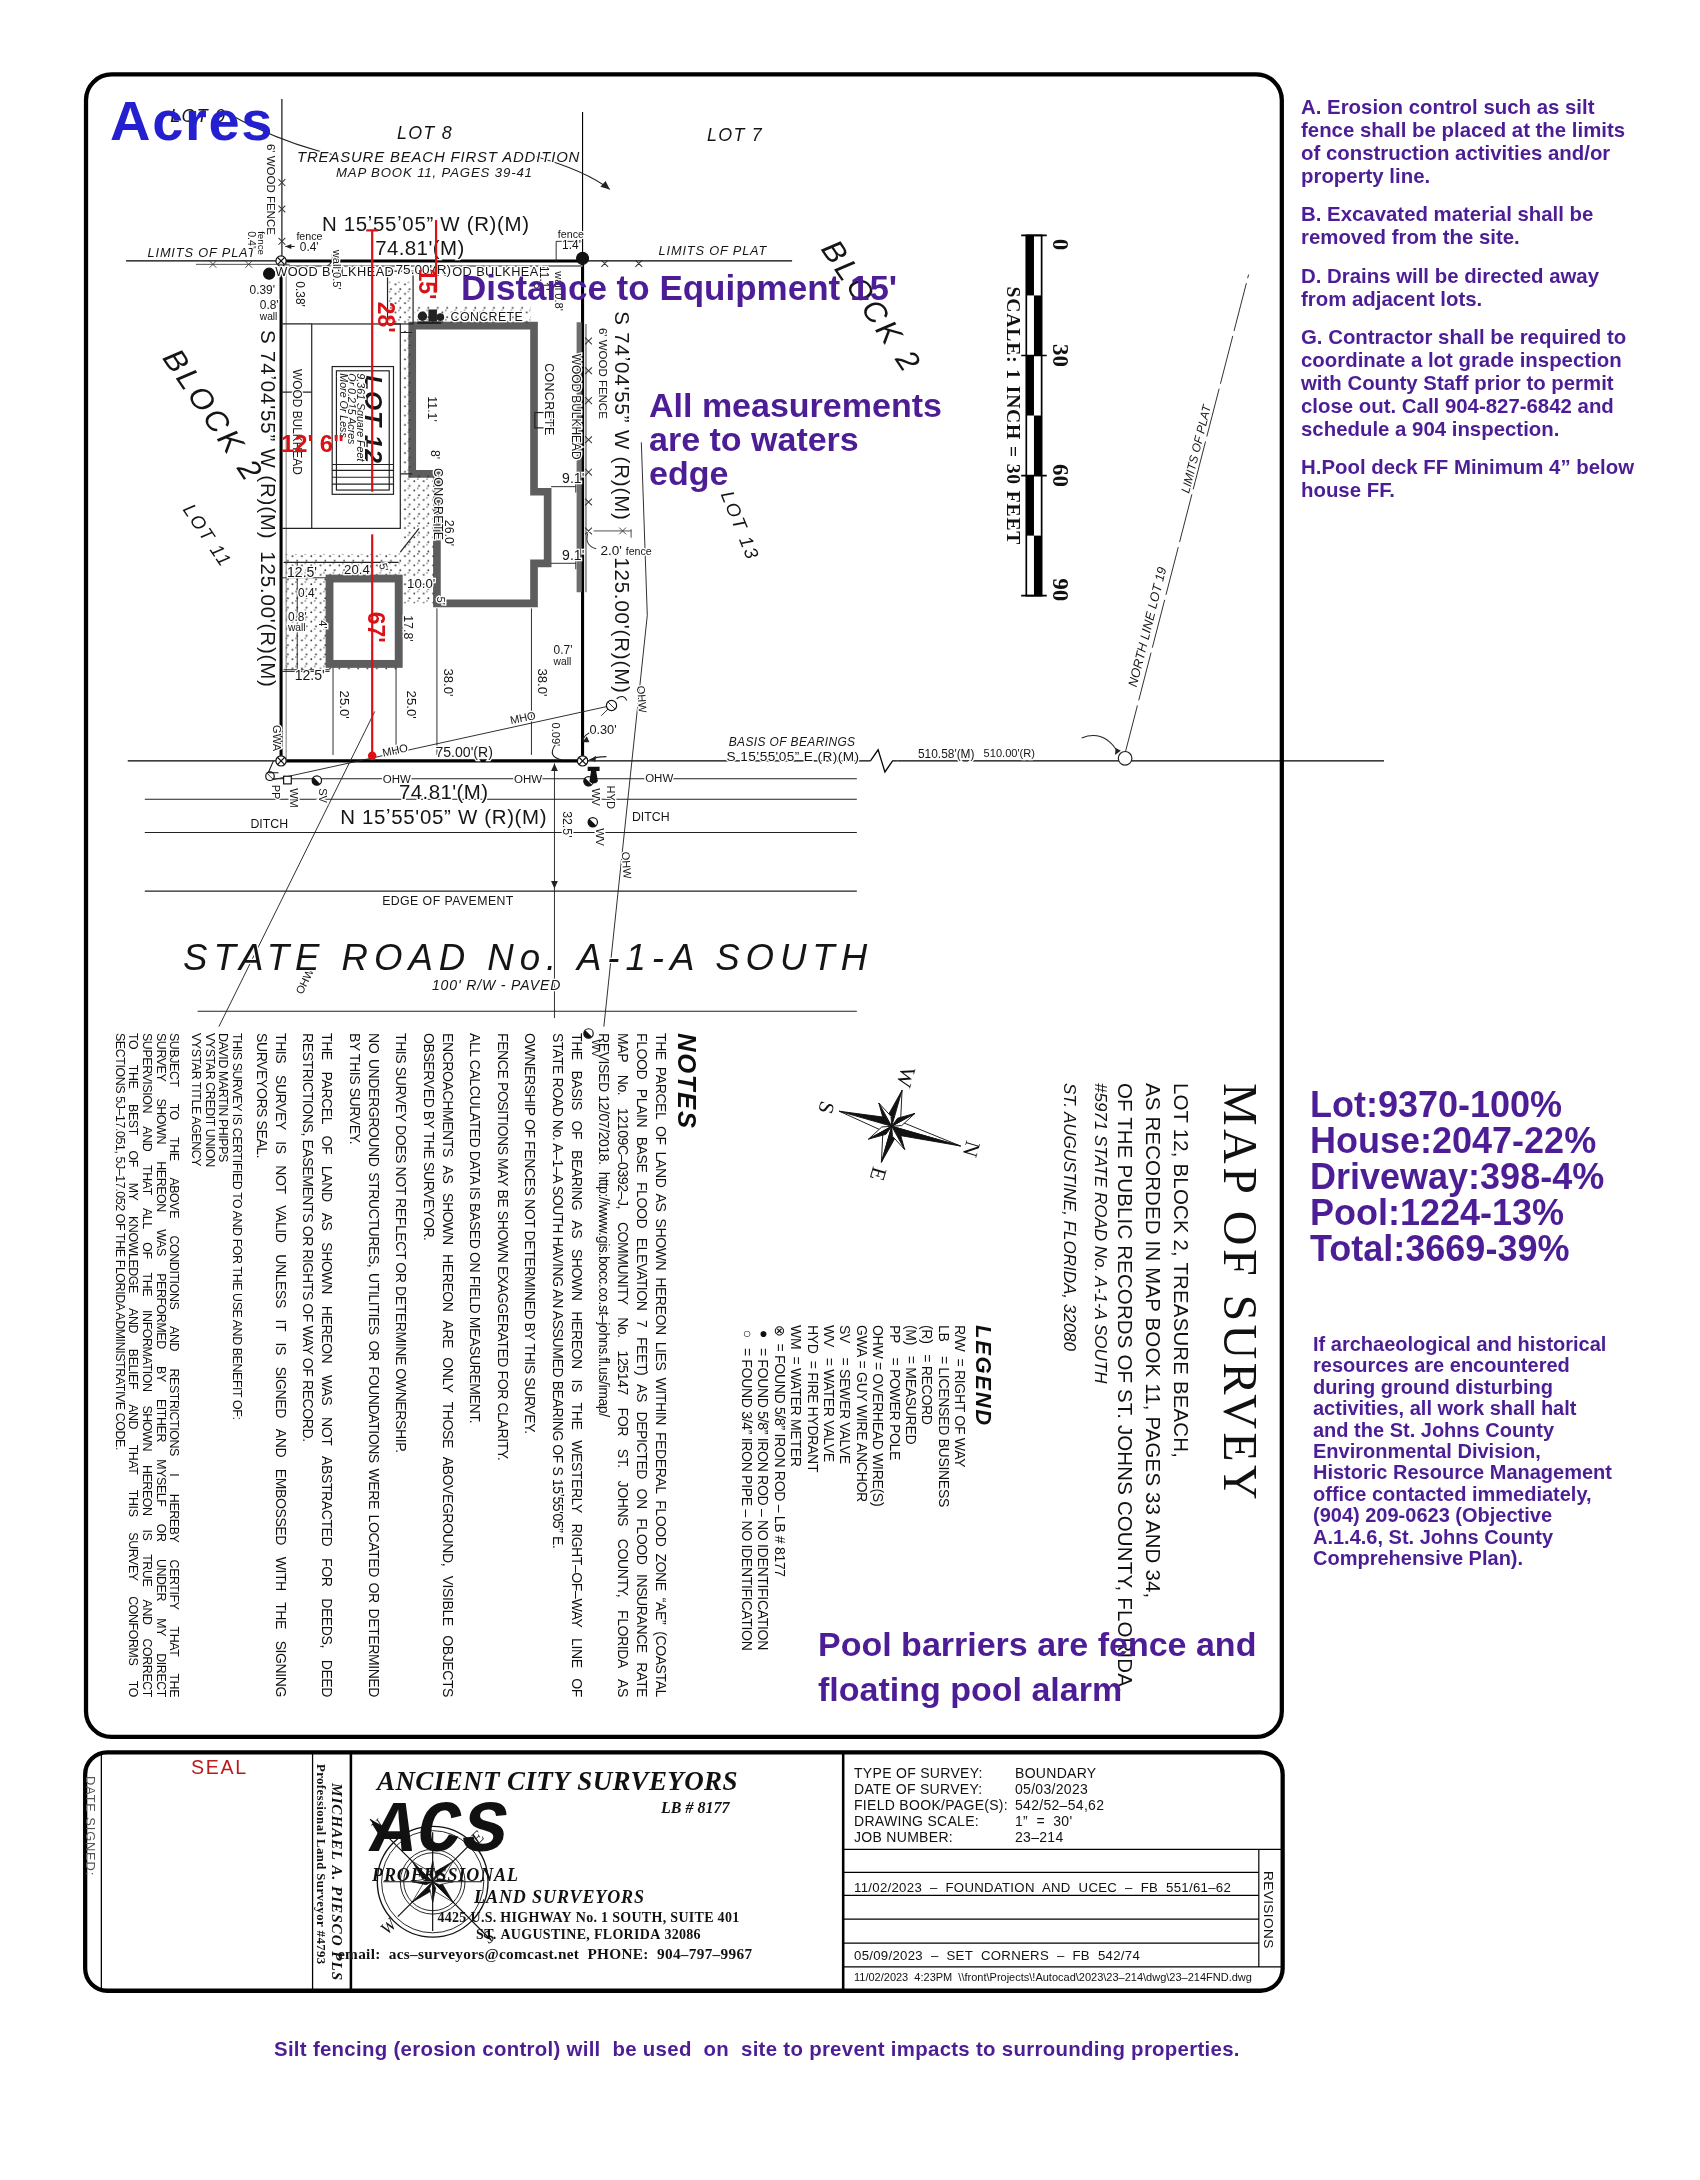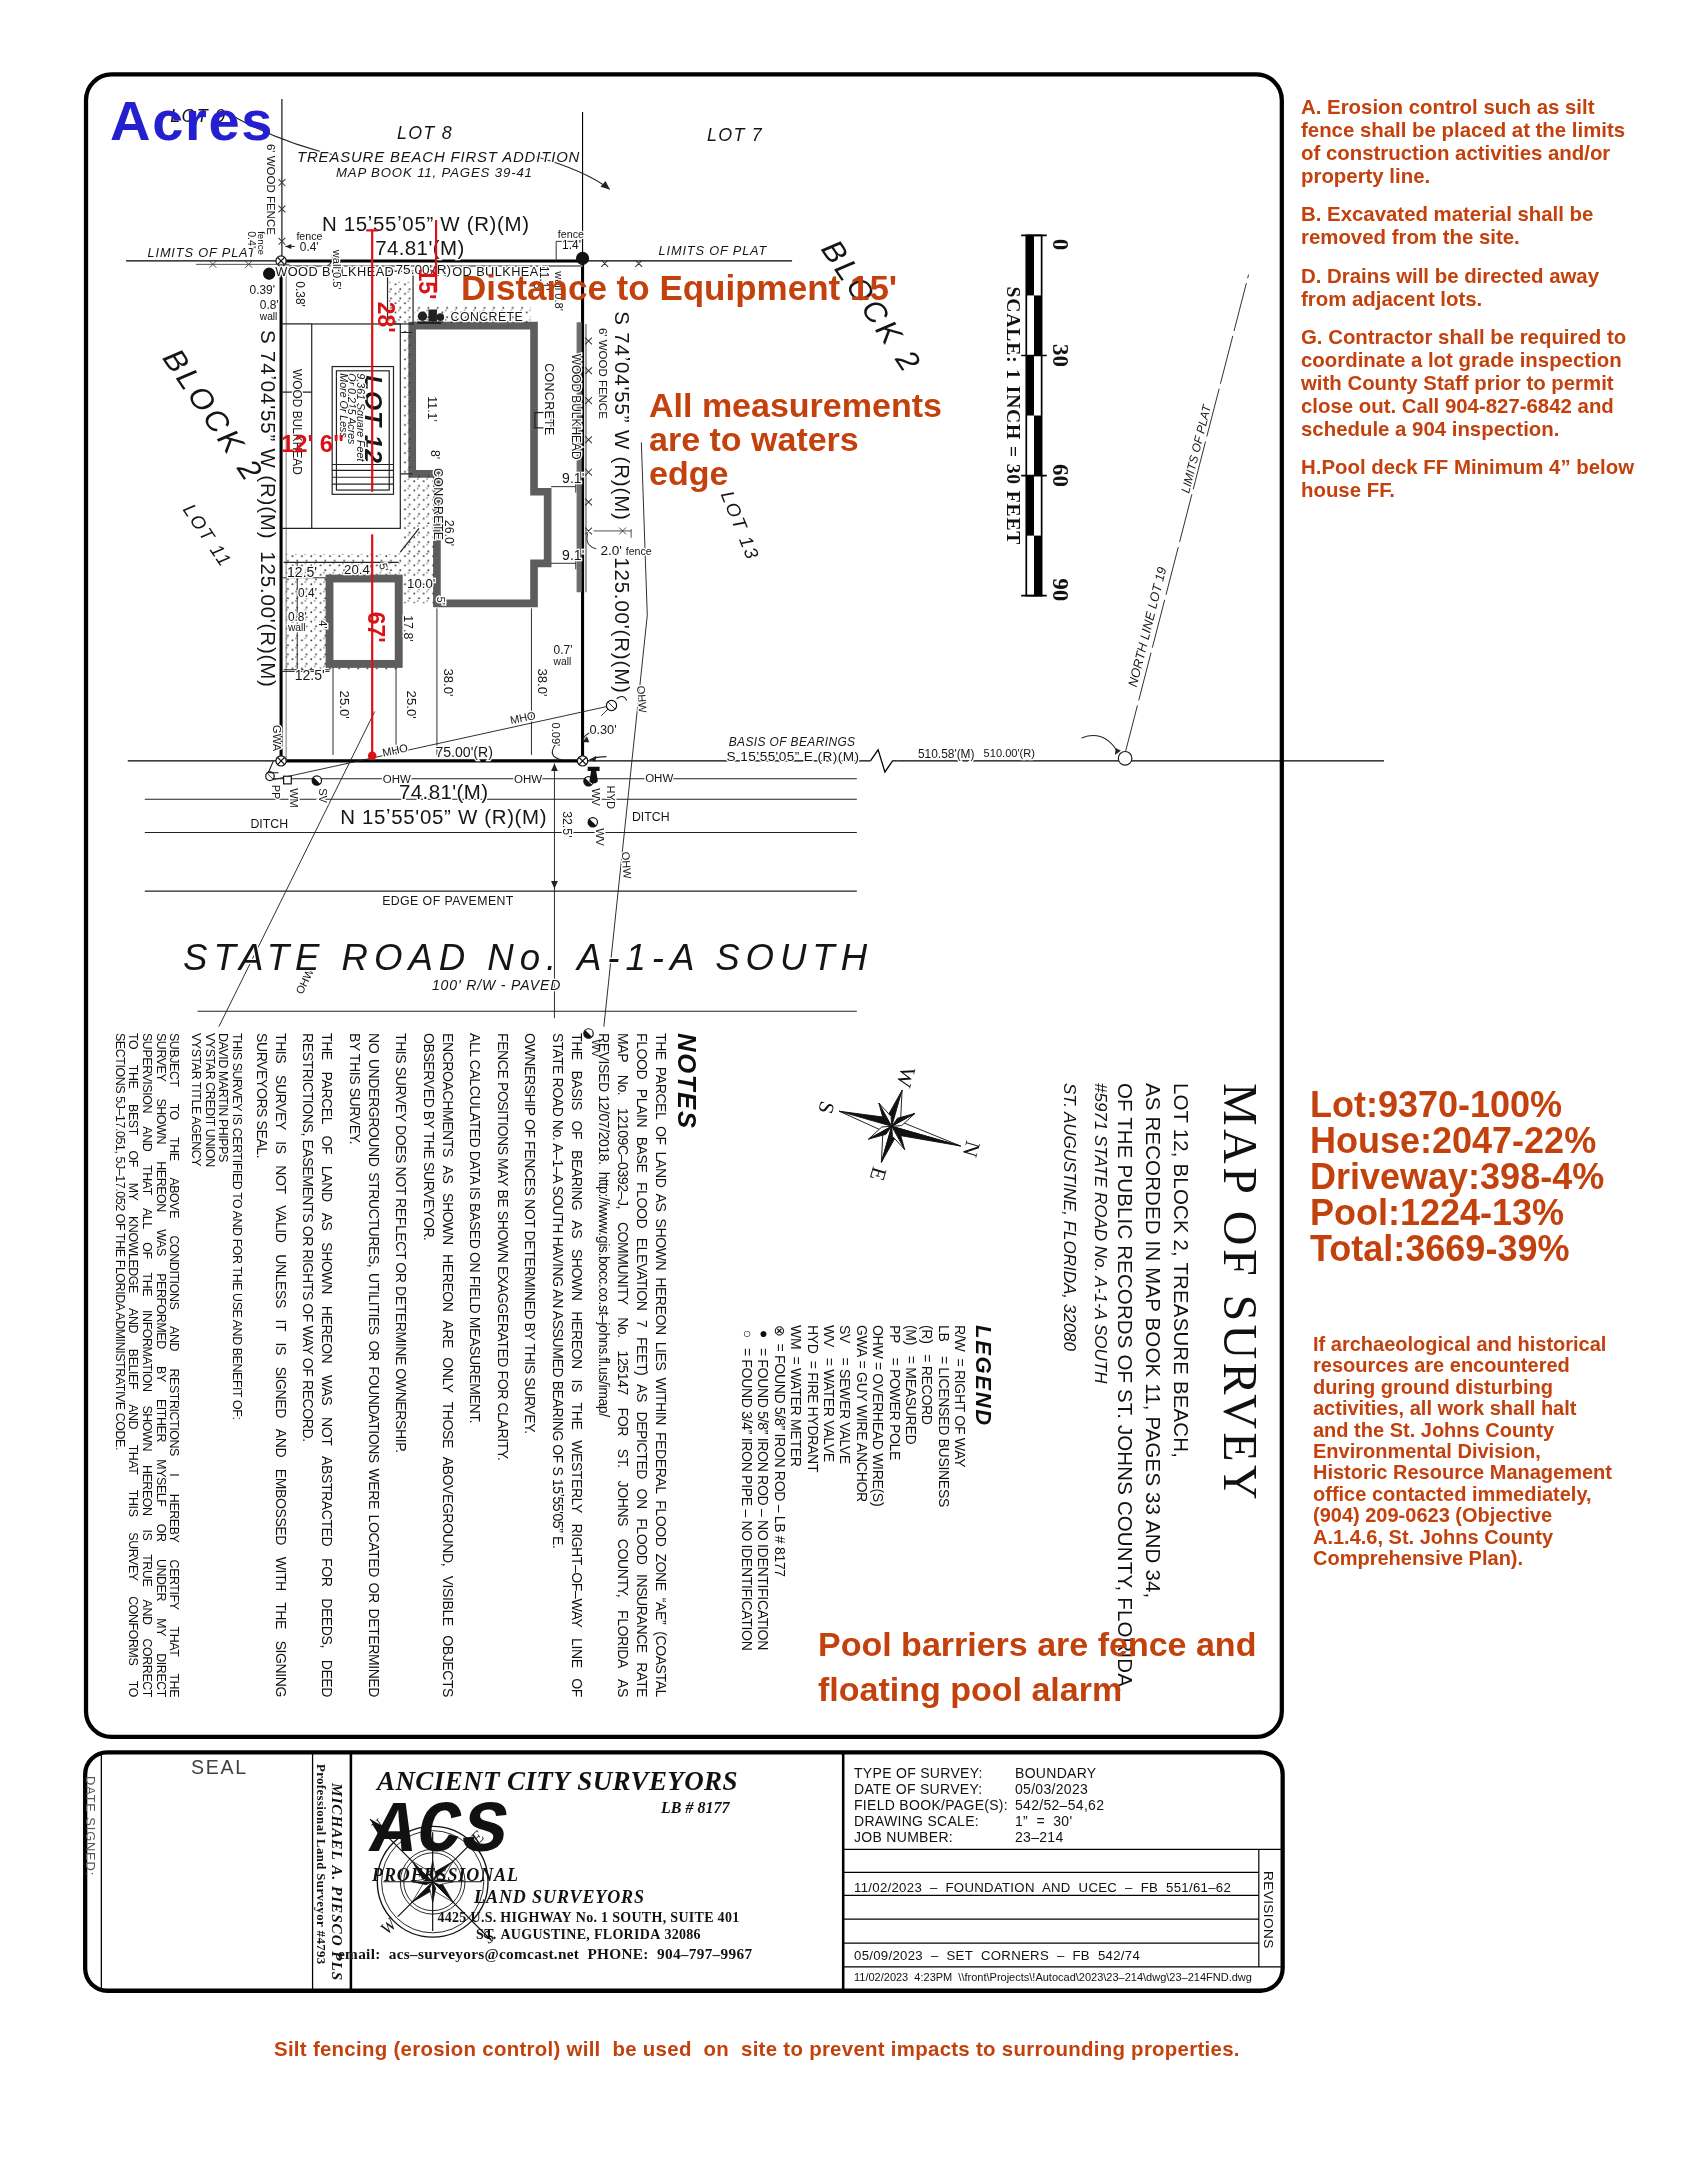--- a/index.html
+++ b/index.html
@@ -1,19 +1,19 @@
 <!DOCTYPE html>
 <html style="font-size:13.6px"><head>
 <meta charset="utf-8">
 <style>
 html,body{margin:0;padding:0}
 #page{position:relative;width:1700px;height:2181px;background:#fff;font-family:"Liberation Sans",sans-serif;overflow:hidden}
 #cad{position:absolute;left:0;top:0}
 .abs{position:absolute}
-.red{color:#c2410c;font-weight:bold}
+.red{color:#4c1d95;font-weight:bold}
 .vrl{writing-mode:vertical-rl}
 .nw{white-space:nowrap}
 #notes{left:72px;top:1033px;width:627px;height:664px;font-size:14px;line-height:19px;color:#0e0e0e;letter-spacing:-0.4px}
 #notes .l{height:664px;text-align:justify;text-align-last:justify;white-space:normal}
 #notes .s{text-align:left;white-space:nowrap}
 #notes .pg{margin-left:8.5px}
 #notes .sm{font-size:12.4px;line-height:13.6px}
 #notes .hd{font-style:italic;font-weight:bold;font-size:25.6px;line-height:25.6px;margin-left:3.4px;letter-spacing:1.7px}
 #legend{left:748px;top:1325px;width:245px;height:358px;font-size:14px;line-height:16.4px;color:#0e0e0e;letter-spacing:-0.3px}
 #legend .hd{font-style:italic;font-weight:bold;font-size:22px;line-height:20.4px;letter-spacing:1.7px;margin-left:4.3px}
@@ -441,21 +441,21 @@
 <p>G. Contractor shall be required to<br>coordinate a lot grade inspection<br>with County Staff prior to permit<br>close out. Call 904-827-6842 and<br>schedule a 904 inspection.</p>
 <p>H.Pool deck FF Minimum 4” below<br>house FF.</p>
 </div>
 <div class="abs red" id="dist" style="left:461px;top:268px;font-size:35px">Distance to Equipment 15'</div>
 <div class="abs red" id="allm" style="left:649px;top:388px;font-size:34px;line-height:34px">All measurements<br>are to waters<br>edge</div>
 <div class="abs red" id="stats">Lot:9370-100%<br>House:2047-22%<br>Driveway:398-4%<br>Pool:1224-13%<br>Total:3669-39%</div>
 <div class="abs red" id="archa">If archaeological and historical<br>resources are encountered<br>during ground disturbing<br>activities, all work shall halt<br>and the St. Johns County<br>Environmental Division,<br>Historic Resource Management<br>office contacted immediately,<br>(904) 209-0623 (Objective<br>A.1.4.6, St. Johns County<br>Comprehensive Plan).</div>
 <div class="abs red" id="poolb">Pool barriers are fence and<br>floating pool alarm</div>
 <div class="abs red" id="silt">Silt fencing (erosion control) will&nbsp; be used&nbsp; on&nbsp; site to prevent impacts to surrounding properties.</div>
 <div class="abs vrl tb" style="left:83px;top:1776px;font-size:12.8px;letter-spacing:0.9px;color:#555">DATE SIGNED:</div>
-<div class="abs" style="left:191px;top:1756px;font-size:19.6px;letter-spacing:1.7px;color:#404040">SEAL</div>
+<div class="abs" style="left:191px;top:1756px;font-size:19.6px;letter-spacing:1.7px;color:#b91c1c">SEAL</div>
 <div class="abs vrl tb" style="left:328px;top:1783px;font-size:15.3px;font-family:'Liberation Serif',serif;font-weight:bold;font-style:italic;letter-spacing:0.9px">MICHAEL&nbsp;A.&nbsp;PIESCO&nbsp;PLS</div>
 <div class="abs vrl tb" style="left:313px;top:1764px;font-size:12.8px;font-family:'Liberation Serif',serif;font-weight:bold;letter-spacing:0.4px">Professional&nbsp;Land&nbsp;Surveyor&nbsp;#4793</div>
 <div class="abs tb" style="left:372px;top:1766px;width:371px;text-align:center;font-size:27px;font-family:'Liberation Serif',serif;font-weight:bold;font-style:italic;letter-spacing:0.4px;white-space:nowrap">ANCIENT&nbsp;CITY&nbsp;SURVEYORS</div>
 <div class="abs tb" style="left:661px;top:1799px;font-size:16px;font-family:'Liberation Serif',serif;font-weight:bold;font-style:italic">LB # 8177</div>
 <div class="abs tb" style="left:372px;top:1799px;width:375px;text-align:left;font-size:73px;font-family:Liberation Mono, monospace;font-weight:bold;font-style:italic;letter-spacing:1.7px;line-height:65px">ACS</div>
 <div class="abs tb" style="left:372px;top:1865px;width:375px;text-align:left;font-size:18px;font-family:'Liberation Serif',serif;font-weight:bold;font-style:italic;letter-spacing:0.9px">PROFESSIONAL</div>
 <div class="abs tb" style="left:372px;top:1887px;width:375px;text-align:center;font-size:18px;font-family:'Liberation Serif',serif;font-weight:bold;font-style:italic;letter-spacing:0.9px">LAND&nbsp;SURVEYORS</div>
 <div class="abs tb" style="left:401px;top:1910px;width:375px;text-align:center;font-size:14px;font-family:'Liberation Serif',serif;font-weight:bold;letter-spacing:0.3px;white-space:nowrap">4425&nbsp;U.S.&nbsp;HIGHWAY&nbsp;No.&nbsp;1&nbsp;SOUTH,&nbsp;SUITE&nbsp;401</div>
 <div class="abs tb" style="left:401px;top:1927px;width:375px;text-align:center;font-size:14px;font-family:'Liberation Serif',serif;font-weight:bold;letter-spacing:0.3px;white-space:nowrap">ST.&nbsp;AUGUSTINE,&nbsp;FLORIDA&nbsp;32086</div>
 <div class="abs tb" style="left:338px;top:1945px;font-size:15.3px;font-family:'Liberation Serif',serif;font-weight:bold;letter-spacing:0.3px;white-space:nowrap">email:&nbsp; acs–surveyors@comcast.net&nbsp; PHONE:&nbsp; 904–797–9967</div>

